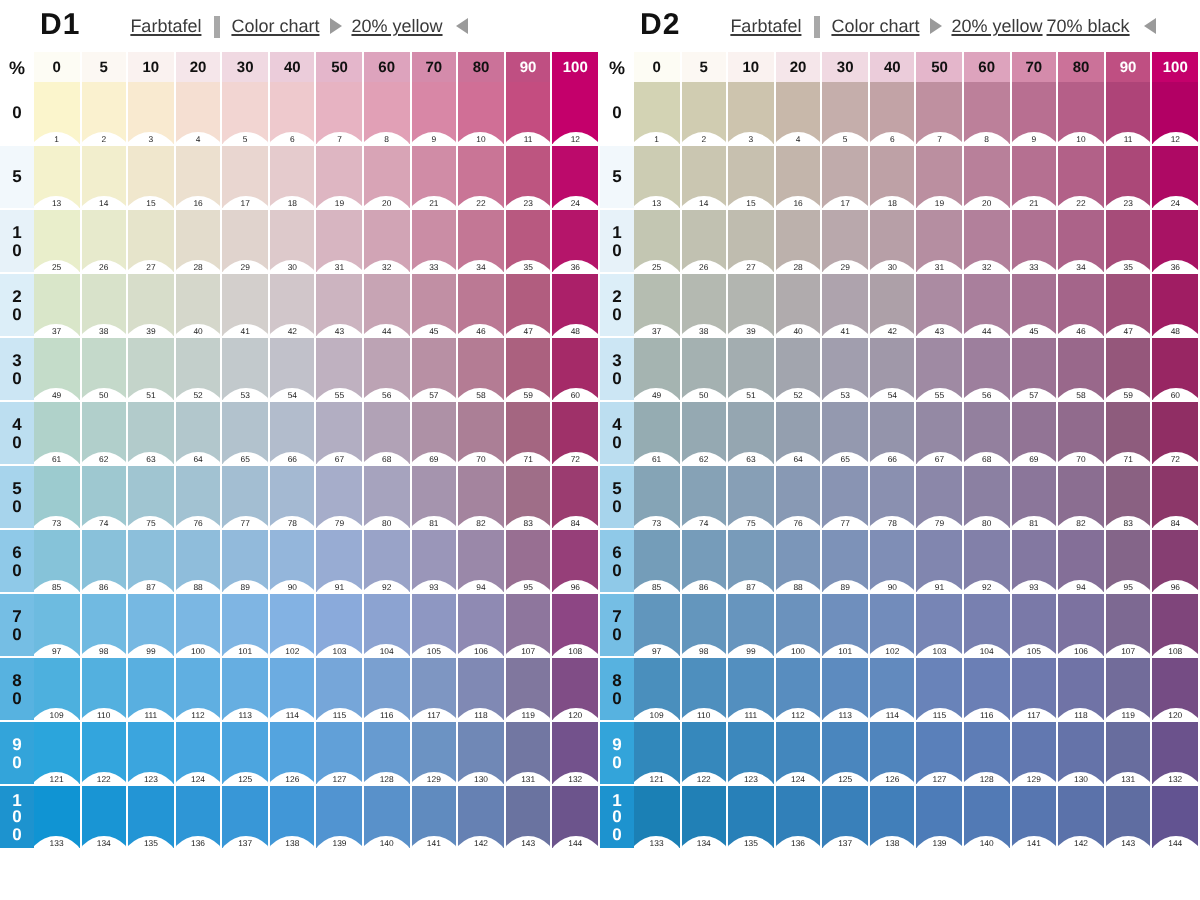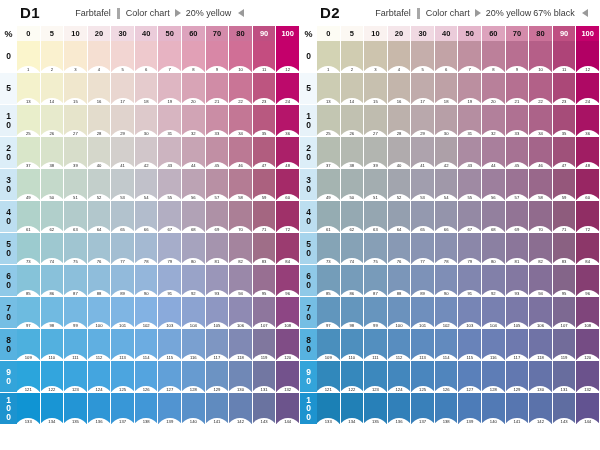--- a/index.html
+++ b/index.html
@@ -23,24 +23,25 @@
     font-size: 15px;
     font-weight: bold;
     color: #111;
     padding: 1px 11px 2px 11px;
     line-height: 15px;
     letter-spacing: 0.5px;
   }
   .hdr-text {
     display: flex;
     align-items: center;
-    margin-left: 24px;
+    margin-left: 14px;
     font-size: 9px;
     color: #3a3a3a;
     white-space: nowrap;
+    text-decoration: underline;
   }
   .hdr-text .sep {
     display: inline-block;
     width: 3px; height: 11px;
     background: #a8a8a8;
     margin: 0 6px;
   }
   .tri {
     display: inline-block;
     width: 0; height: 0;
@@ -834,21 +835,21 @@
 
   <div class="chart">
     <div class="chart-header">
       <span class="badge">D2</span>
       <span class="hdr-text">
         <span>Farbtafel</span>
         <span class="sep"></span>
         <span>Color chart</span>
         <span class="tri tri-r"></span>
         <span class="note">20% yellow</span>
-        <span class="note">67% black</span>
+        <span class="note">70% black</span>
         <span class="tri tri-l"></span>
       </span>
     </div>
     <div class="grid">
       <div class="grid-row">
         <div class="corner">
           <span class="pct">%</span>
         </div>
         <div class="colhdr-row" style="flex:1 1 auto;">
             <div class="colhdr" style="background: rgb(253, 252, 244);">0</div>

